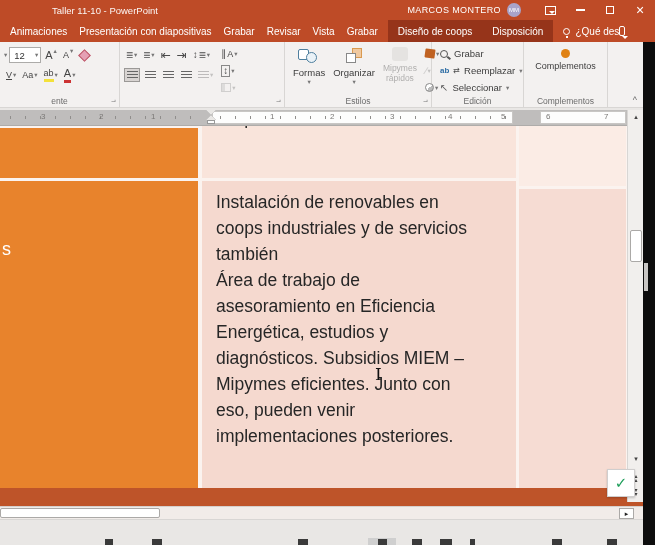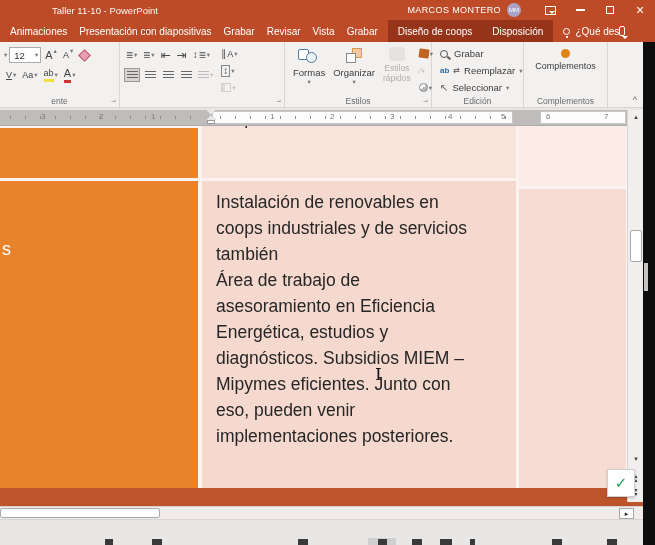--- a/index.html
+++ b/index.html
@@ -273,21 +273,21 @@
         <span class="bigbtn">
           <span class="arr-ic">
               <span class="b"></span>
               <span class="f"></span>
             </span>
           <span>Organizar</span>
           <span class="caret">▾</span>
         </span>
         <span class="bigbtn gray" style="width:42px;text-align:center;">
           <span class="qs-ic"></span>
-          <span style="font-size:8.5px;">Estilos rápidos</span>
+          <span style="font-size:8.5px;">Mipymes rápidos</span>
         </span>
         <div style="display:flex;flex-direction:column;margin-left:2px;">
           <span class="small-ic" style="height:17px;">
               <span class="bucket"></span>
               <span class="caret">▾</span>
             </span>
           <span class="small-ic gray" style="height:17px;">
               <span class="pen">∕</span>
               <span class="caret">▾</span>
             </span>

